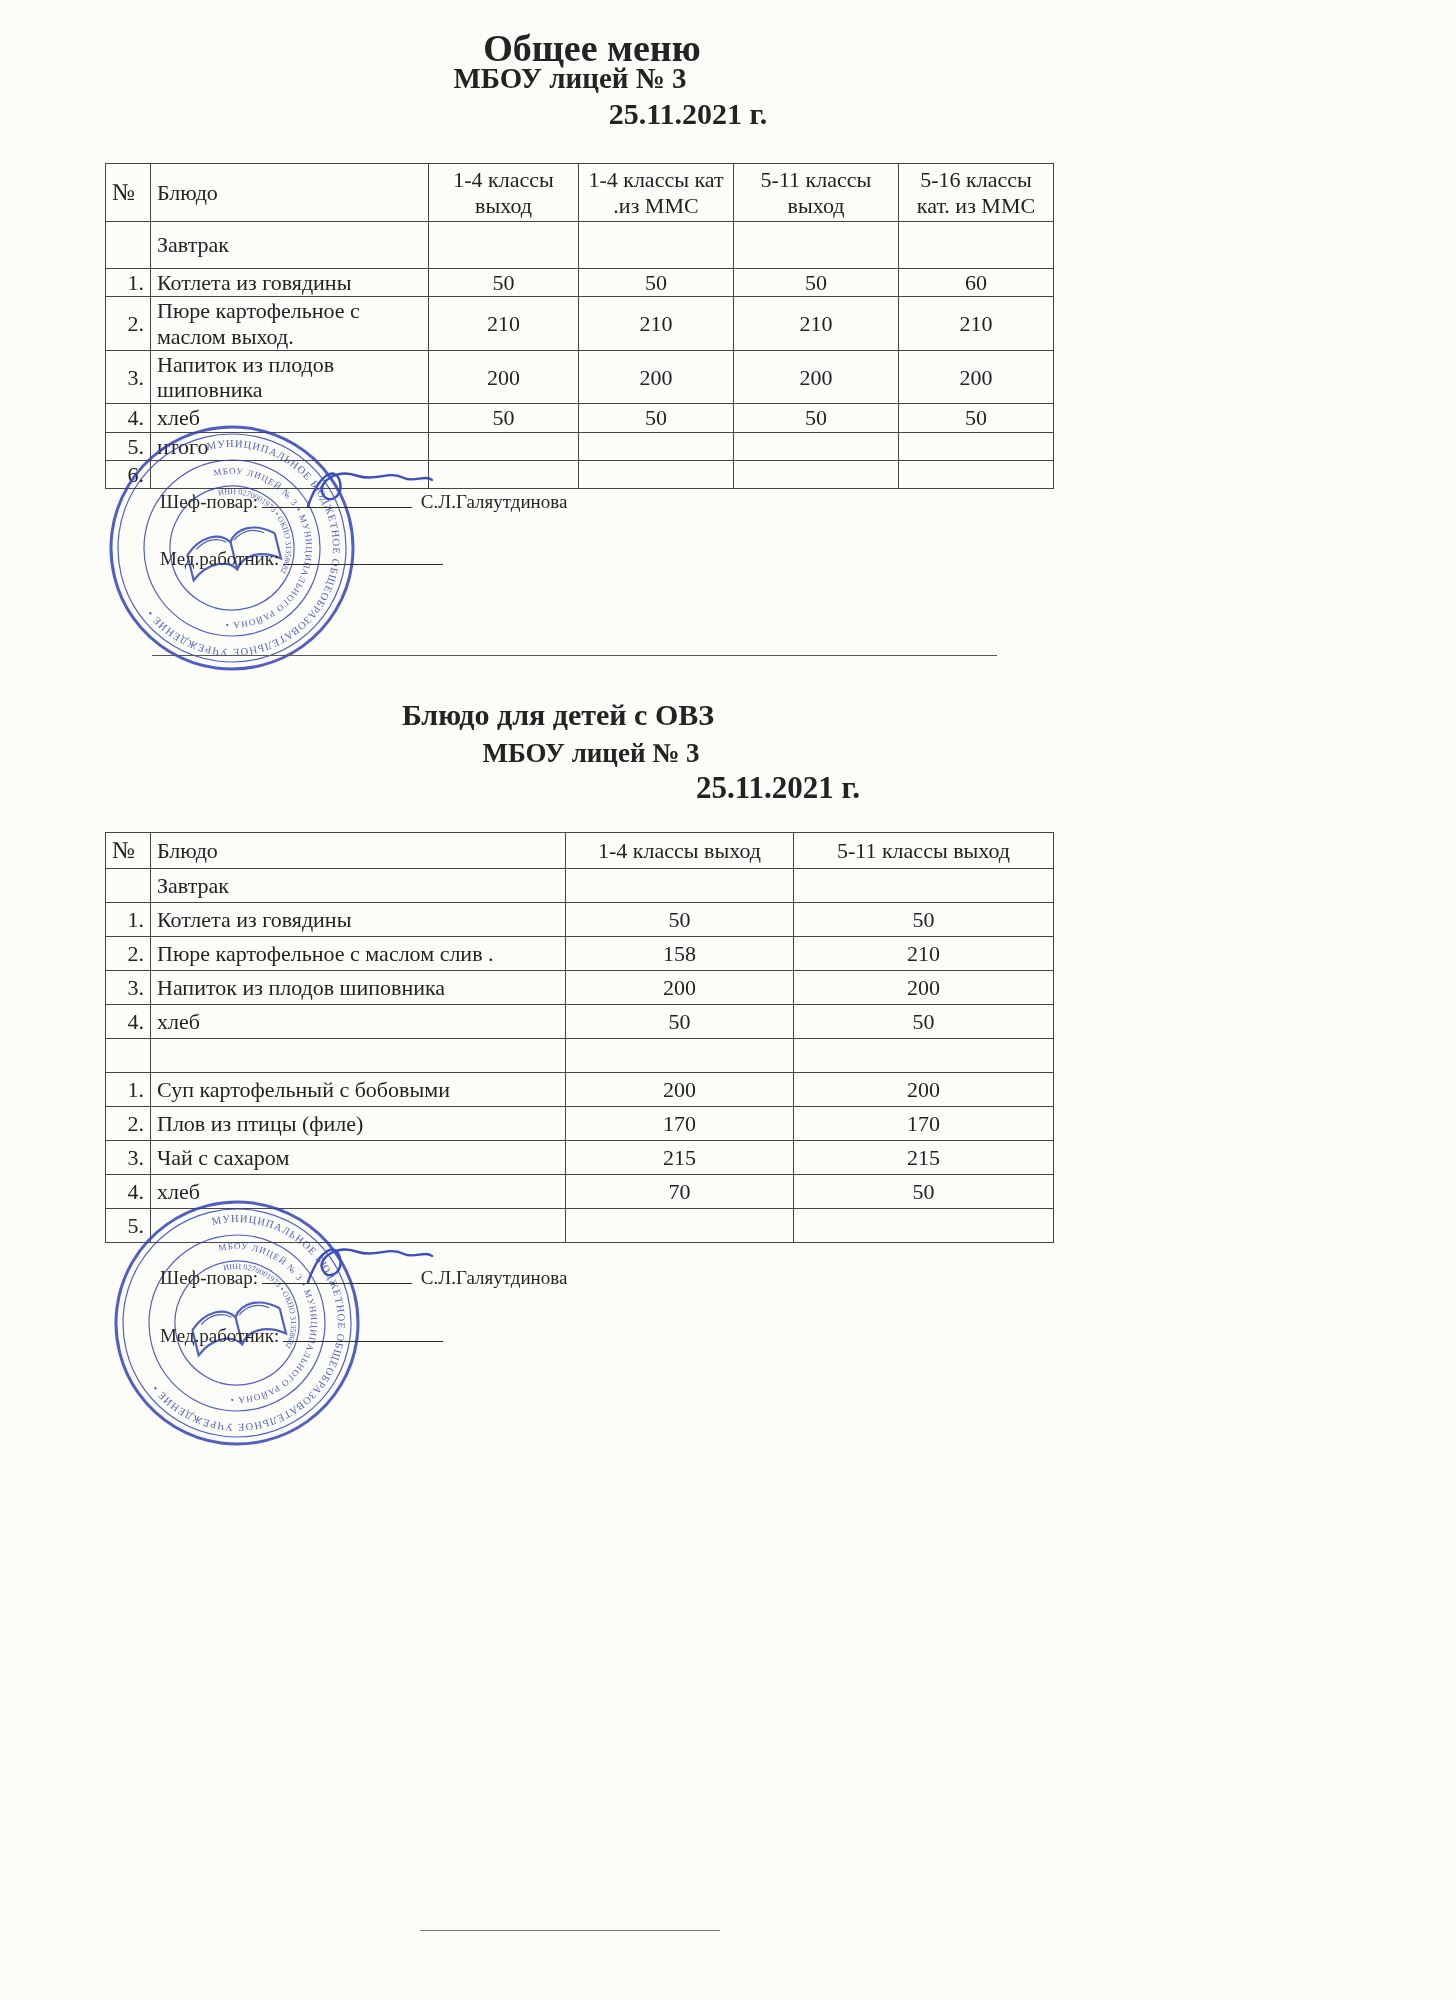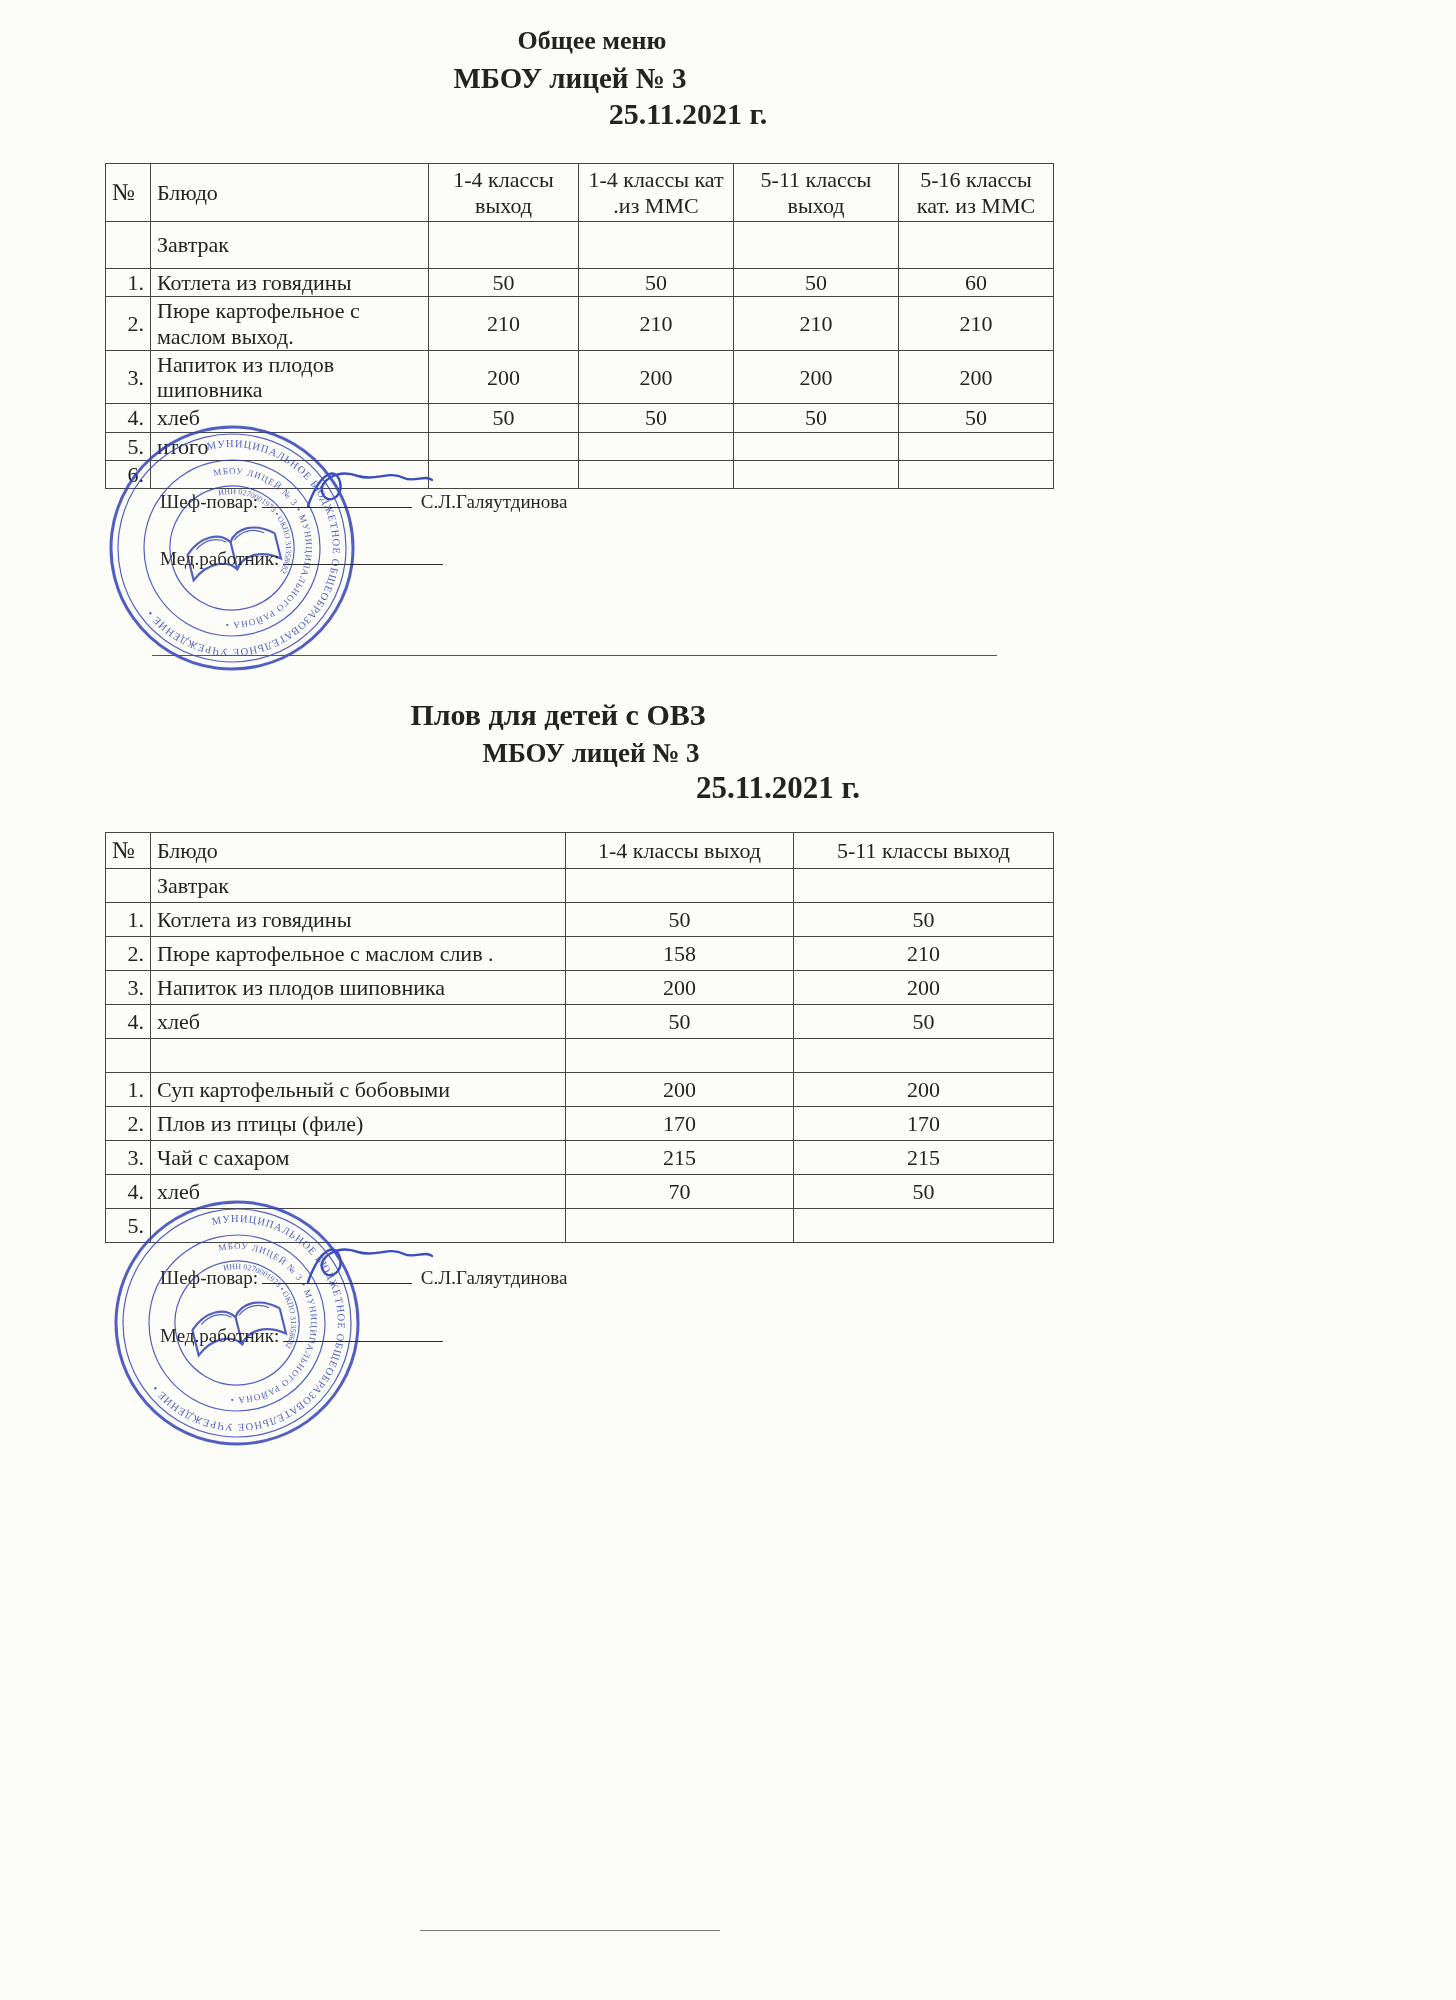--- a/index.html
+++ b/index.html
@@ -38,21 +38,21 @@
     position:absolute; width:260px; height:260px;
     opacity:0.82; transform:rotate(-14deg);
   }
   .squiggle { position:absolute; }
 </style>
 </head>
 <body>
 
 <div class="page">
 
-  <div class="title-line" style="left:592px; top:26px; font-size:26px;">Общее меню</div>
+  <div class="title-line" style="left:592px; top:26px; font-size:38px;">Общее меню</div>
   <div class="title-line" style="left:570px; top:62px; font-size:29px;">МБОУ лицей № 3</div>
   <div class="title-line" style="left:688px; top:97px; font-size:30px;">25.11.2021 г.</div>
 
   <table class="menu-table" style="left:105px; top:163px; width:948px;">
     <colgroup>
       <col style="width:45px">
         <col style="width:278px">
         <col style="width:150px">
       <col style="width:155px">
         <col style="width:165px">
@@ -165,21 +165,21 @@
   <div class="sig-line" style="left:160px; top:488px;">
     <span>Шеф-повар:</span><span class="u" style="width:150px;"></span>
     <span>С.Л.Галяутдинова</span>
   </div>
   <div class="sig-line" style="left:160px; top:545px;">
     <span>Мед.работник:</span><span class="u" style="width:160px;"></span>
   </div>
 
   <div class="hr-line" style="left:152px; top:655px; width:845px;"></div>
 
-  <div class="title-line" style="left:558px; top:698px; font-size:30px;">Плов для детей с ОВЗ</div>
+  <div class="title-line" style="left:558px; top:698px; font-size:30px;">Блюдо для детей с ОВЗ</div>
   <div class="title-line" style="left:591px; top:738px; font-size:27px;">МБОУ лицей № 3</div>
   <div class="title-line" style="left:778px; top:770px; font-size:31px;">25.11.2021 г.</div>
 
   <table class="menu-table" style="left:105px; top:832px; width:948px;">
     <colgroup>
       <col style="width:45px">
         <col style="width:415px">
         <col style="width:228px">
         <col style="width:260px">
     </colgroup>

